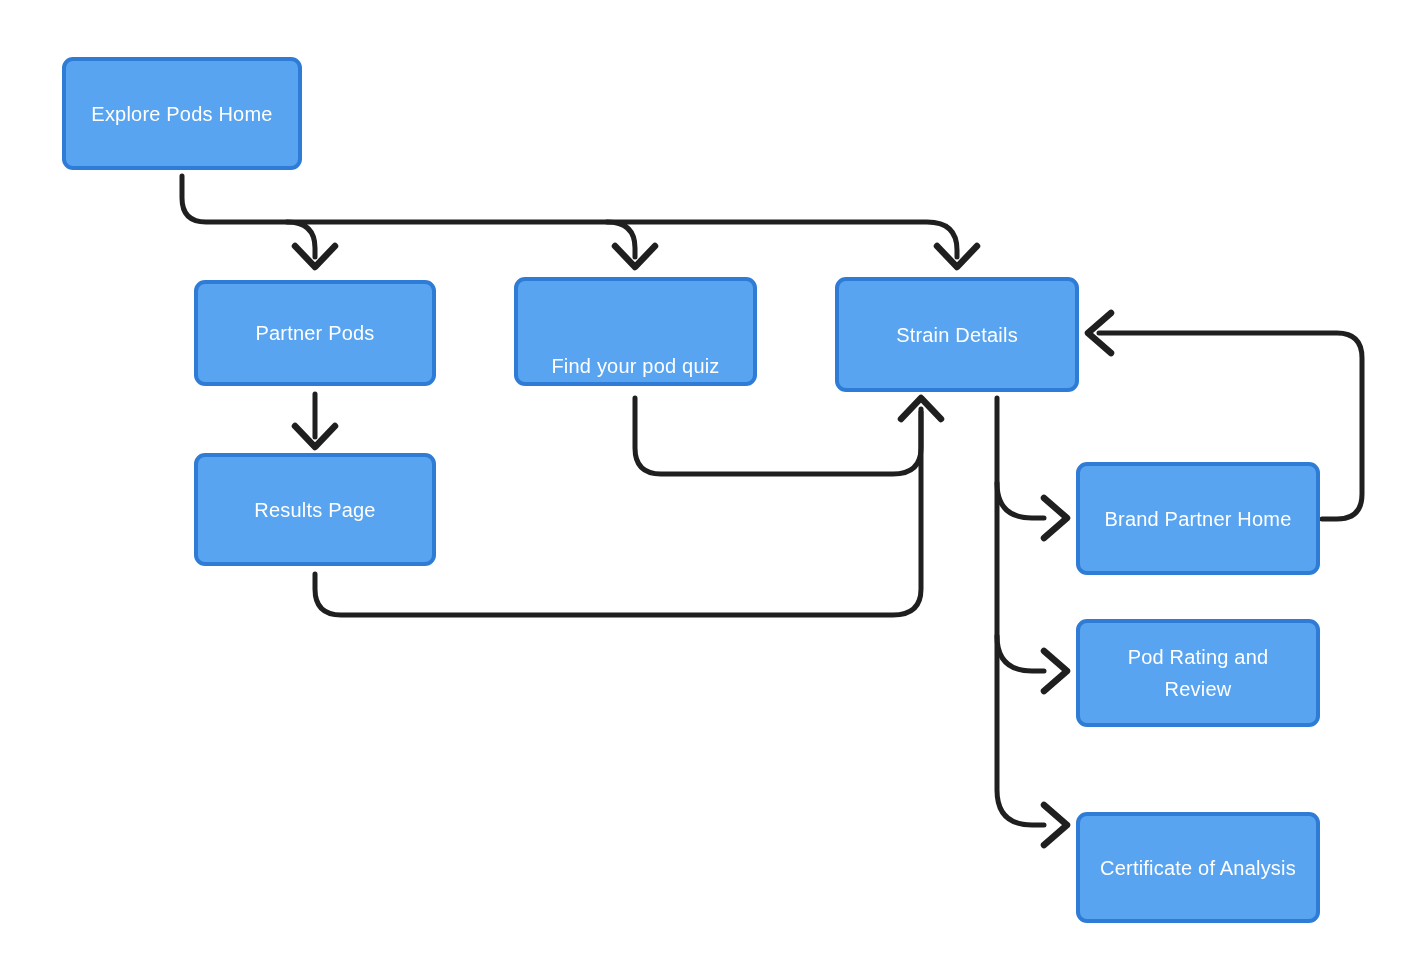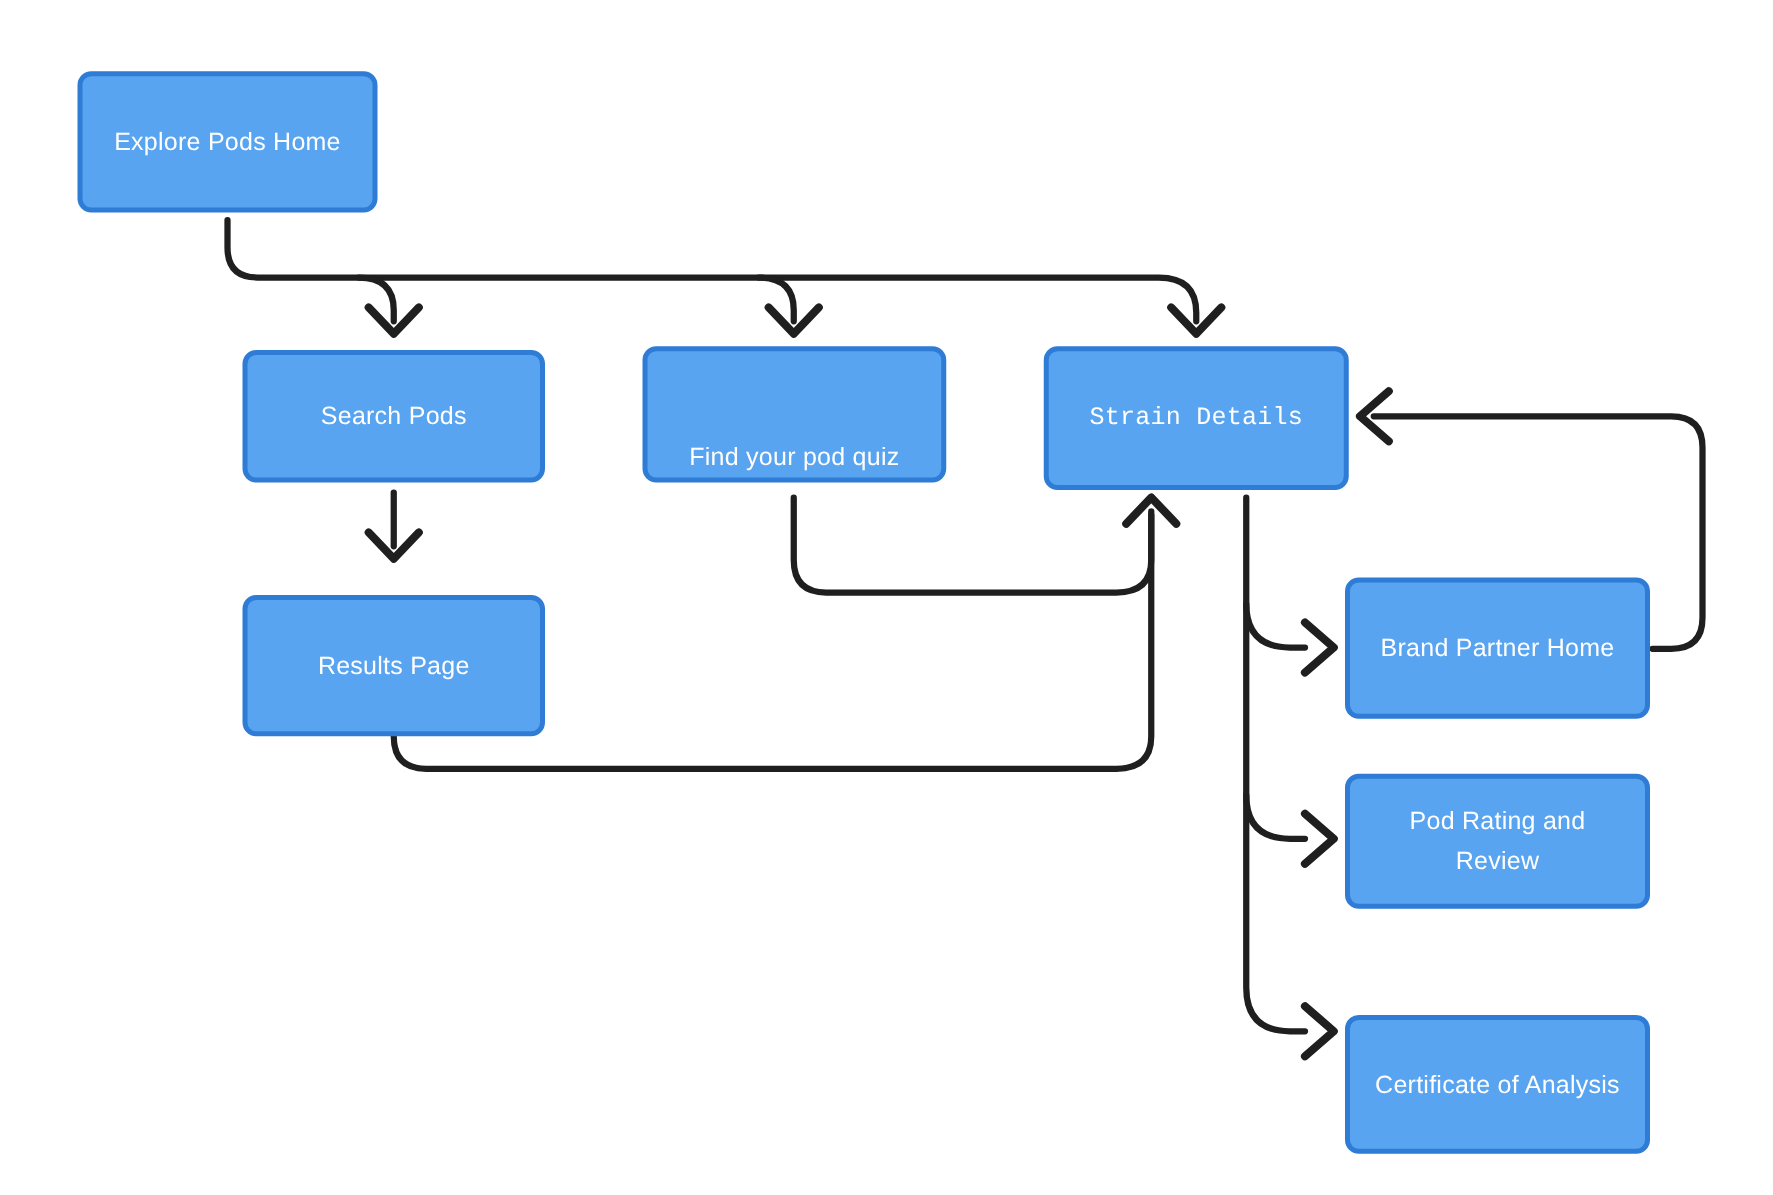--- a/index.html
+++ b/index.html
@@ -89,29 +89,29 @@
       <path d="M 997,636 Q 997,671 1032,671 L 1044,671" class="edge"></path>
       <polyline points="1044,651 1067,671 1044,691" class="arrowhead"></polyline>
       <path d="M 997,398 L 997,790 Q 997,825 1032,825 L 1044,825" class="edge"></path>
       <polyline points="1044,805 1067,825 1044,845" class="arrowhead"></polyline>
     </svg>
   <div class="nodes-layer">
       <div class="node" style="left: 62px; top: 57px; width: 240px; height: 113px;">
         <span class="node-label">Explore Pods Home</span>
       </div>
       <div class="node" style="left: 194px; top: 280px; width: 242px; height: 106px;">
-        <span class="node-label">Search Pods</span>
+        <span class="node-label">Partner Pods</span>
       </div>
       <div class="node" style="left: 514px; top: 277px; width: 243px; height: 109px; align-items: flex-end;">
         <span class="node-label">Find your pod quiz</span>
       </div>
-      <div class="node" style="left: 835px; top: 277px; width: 244px; height: 115px; font-family: Liberation Mono, monospace;">
+      <div class="node" style="left: 835px; top: 277px; width: 244px; height: 115px;">
         <span class="node-label">Strain Details</span>
       </div>
-      <div class="node" style="left: 194px; top: 476px; width: 242px; height: 113px;">
+      <div class="node" style="left: 194px; top: 453px; width: 242px; height: 113px;">
         <span class="node-label">Results Page</span>
       </div>
       <div class="node" style="left: 1076px; top: 462px; width: 244px; height: 113px;">
         <span class="node-label">Brand Partner Home</span>
       </div>
       <div class="node" style="left: 1076px; top: 619px; width: 244px; height: 108px;">
         <span class="node-label">Pod Rating and Review</span>
       </div>
       <div class="node" style="left: 1076px; top: 812px; width: 244px; height: 111px;">
         <span class="node-label">Certificate of Analysis</span>

